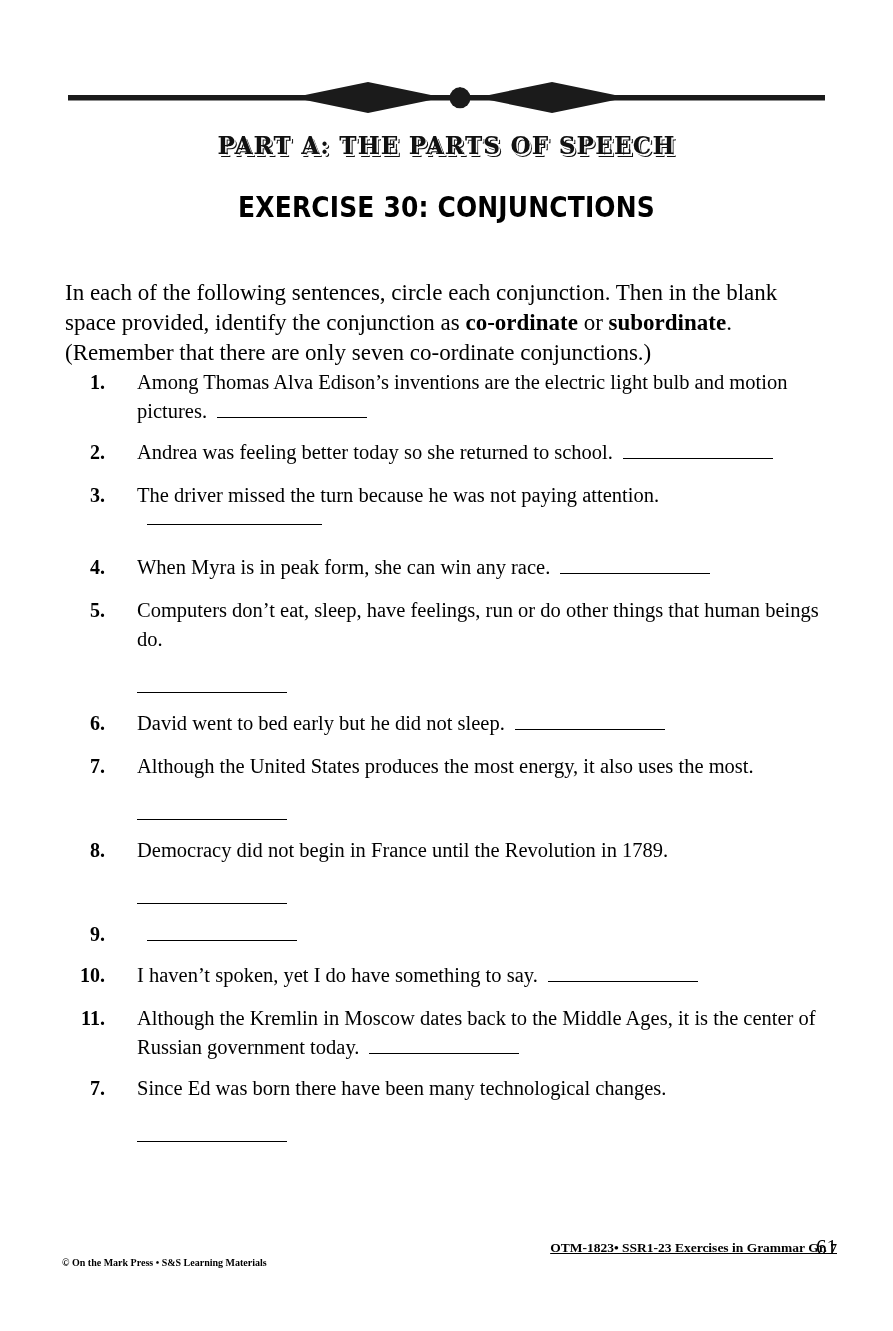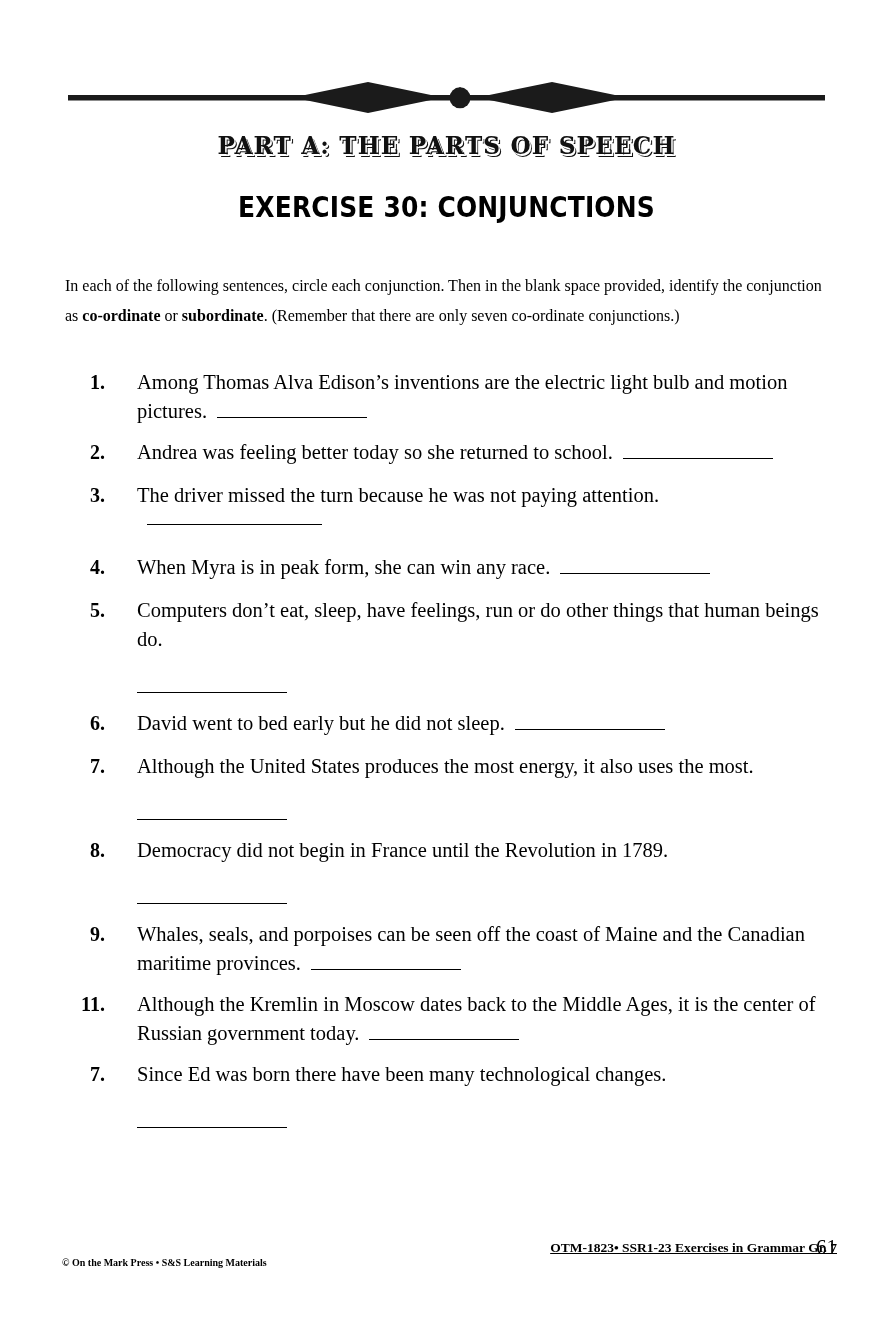--- a/index.html
+++ b/index.html
@@ -66,21 +66,21 @@
     color: #000000;
     white-space: nowrap;
   }
 
   
   .instructions {
     position: absolute;
     left: 65px;
     top: 255px;
     width: 760px;
-    font-size: 16px;
+    font-size: 23px;
     line-height: 30px;
     text-align: left;
   }
   .instructions b { font-weight: bold; }
 
   
   .questions {
     position: absolute;
     left: 65px;
     top: 368px;
@@ -224,23 +224,27 @@
       <span class="q-body"><span class="q-text">Although the United States produces the most energy, it also uses the most.</span><span class="blank-line"><span class="blank w-std"></span></span></span>
     </div>
 
     <div class="q-item" style="margin-bottom:8px;">
       <span class="q-num">8.</span>
       <span class="q-body"><span class="q-text">Democracy did not begin in France until the Revolution in 1789.</span><span class="blank-line"><span class="blank w-std"></span></span></span>
     </div>
 
     <div class="q-item" style="margin-bottom:12px;">
       <span class="q-num">9.</span>
-      <span class="q-body"><span class="q-text">Whales, seals, and porpoises can be seen off the coast of Maine and the Canadian maritime provinces.</span><span class="blank w-std"></span></span>
-    </div>
-
+      <span class="q-body"><span class="blank w-std"></span></span>
+    </div>
+
+    <div class="q-item" style="margin-bottom:14px;">
+      <span class="q-num">10.</span>
+      <span class="q-body"><span class="q-text">I haven’t spoken, yet I do have something to say.</span><span class="blank w-std"></span></span>
+    </div>
 
     <div class="q-item" style="margin-bottom:12px;">
       <span class="q-num">11.</span>
       <span class="q-body"><span class="q-text">Although the Kremlin in Moscow dates back to the Middle Ages, it is the center of Russian government today.</span><span class="blank w-std"></span></span>
     </div>
 
     <div class="q-item" style="margin-bottom:0;">
       <span class="q-num">7.</span>
       <span class="q-body"><span class="q-text">Since Ed was born there have been many technological changes.</span><span class="blank-line"><span class="blank w-std"></span></span></span>
     </div>

